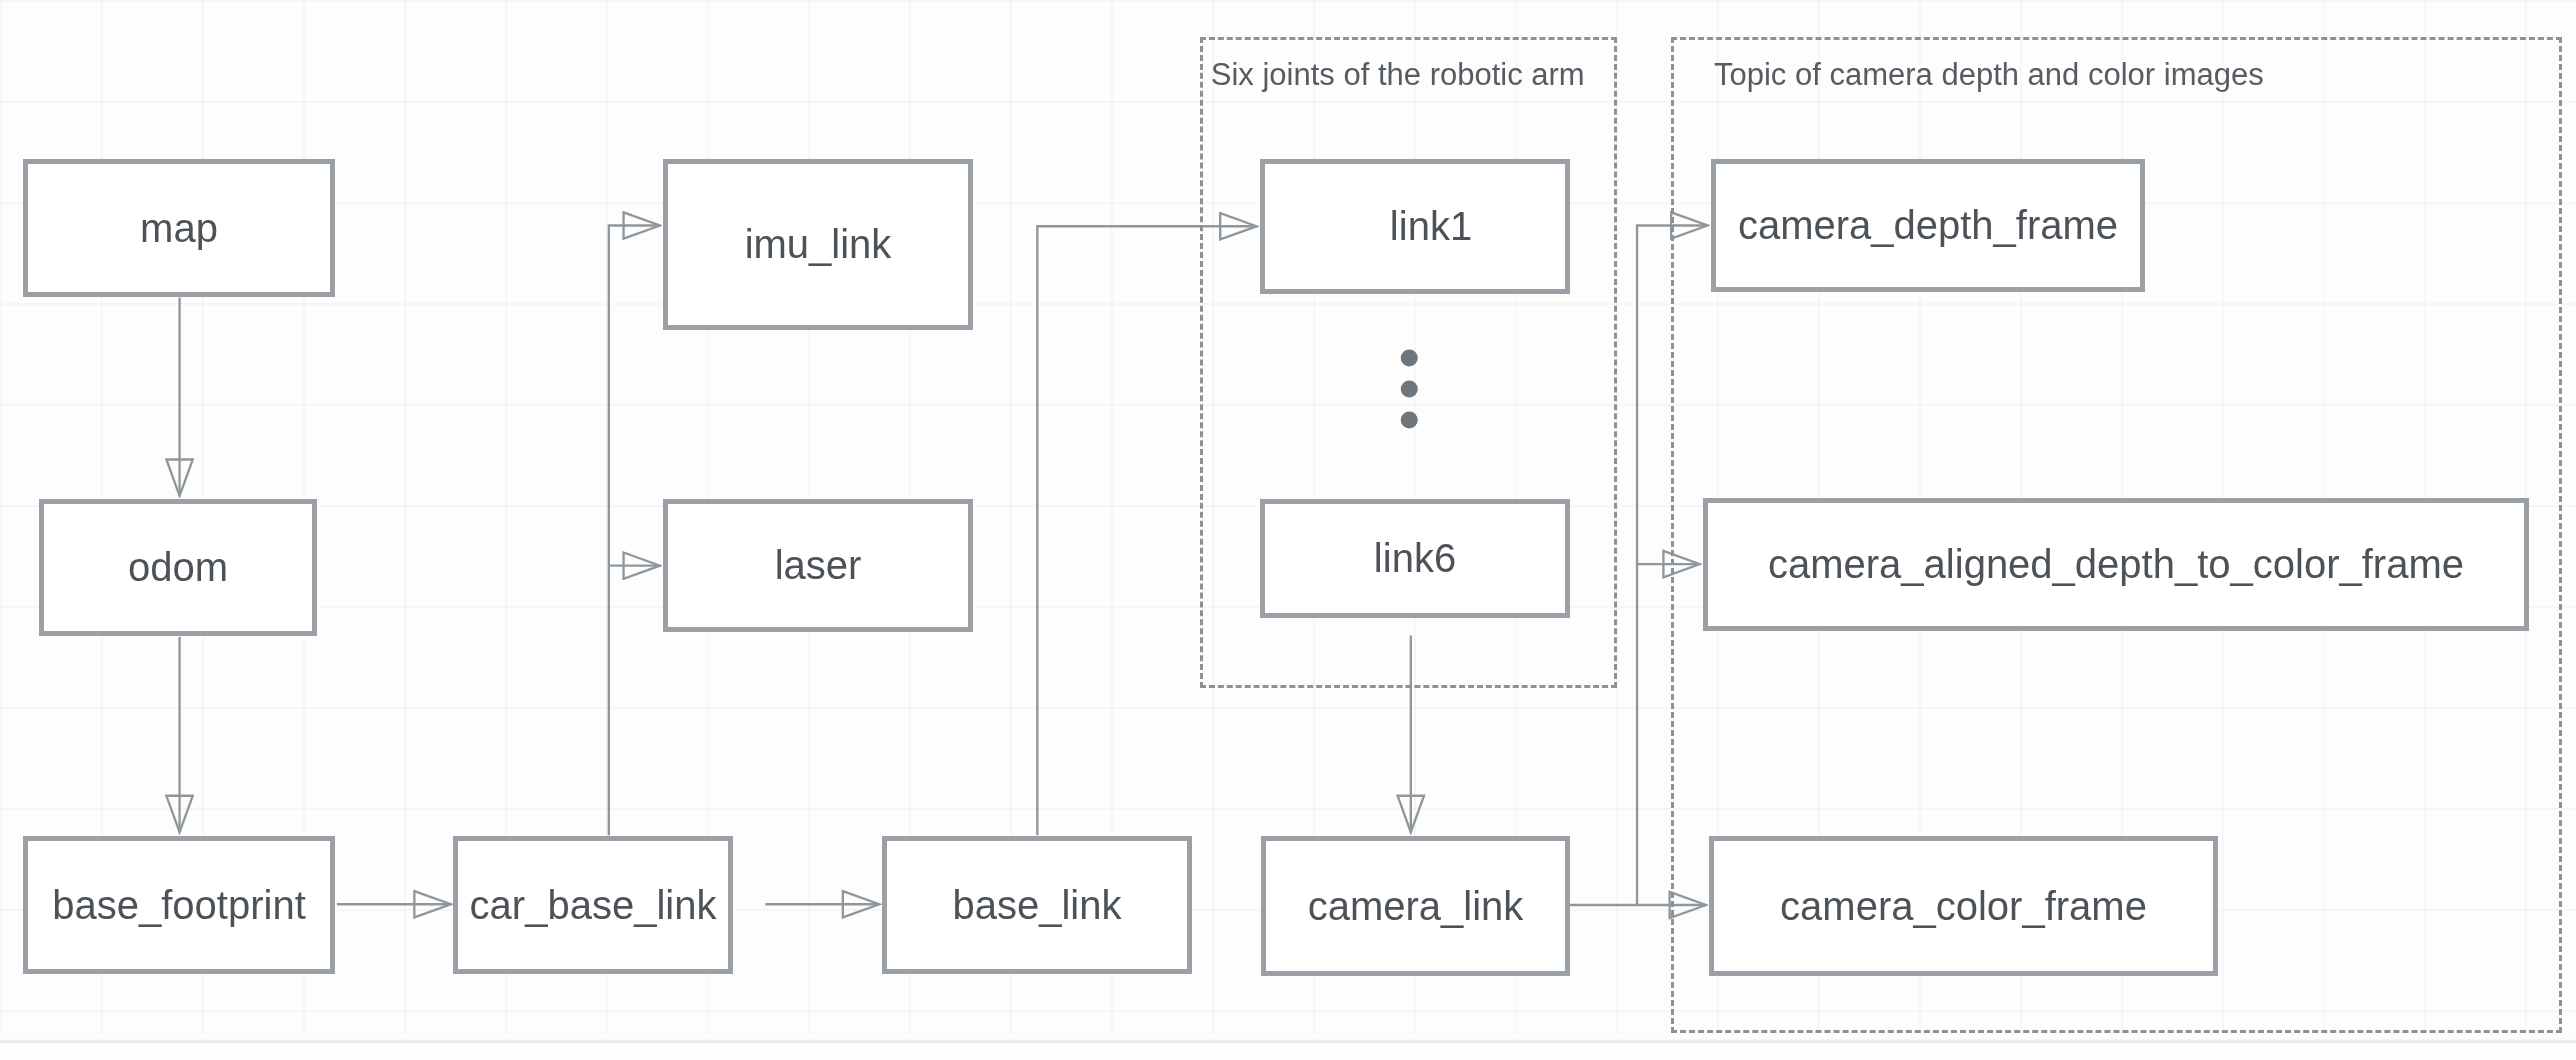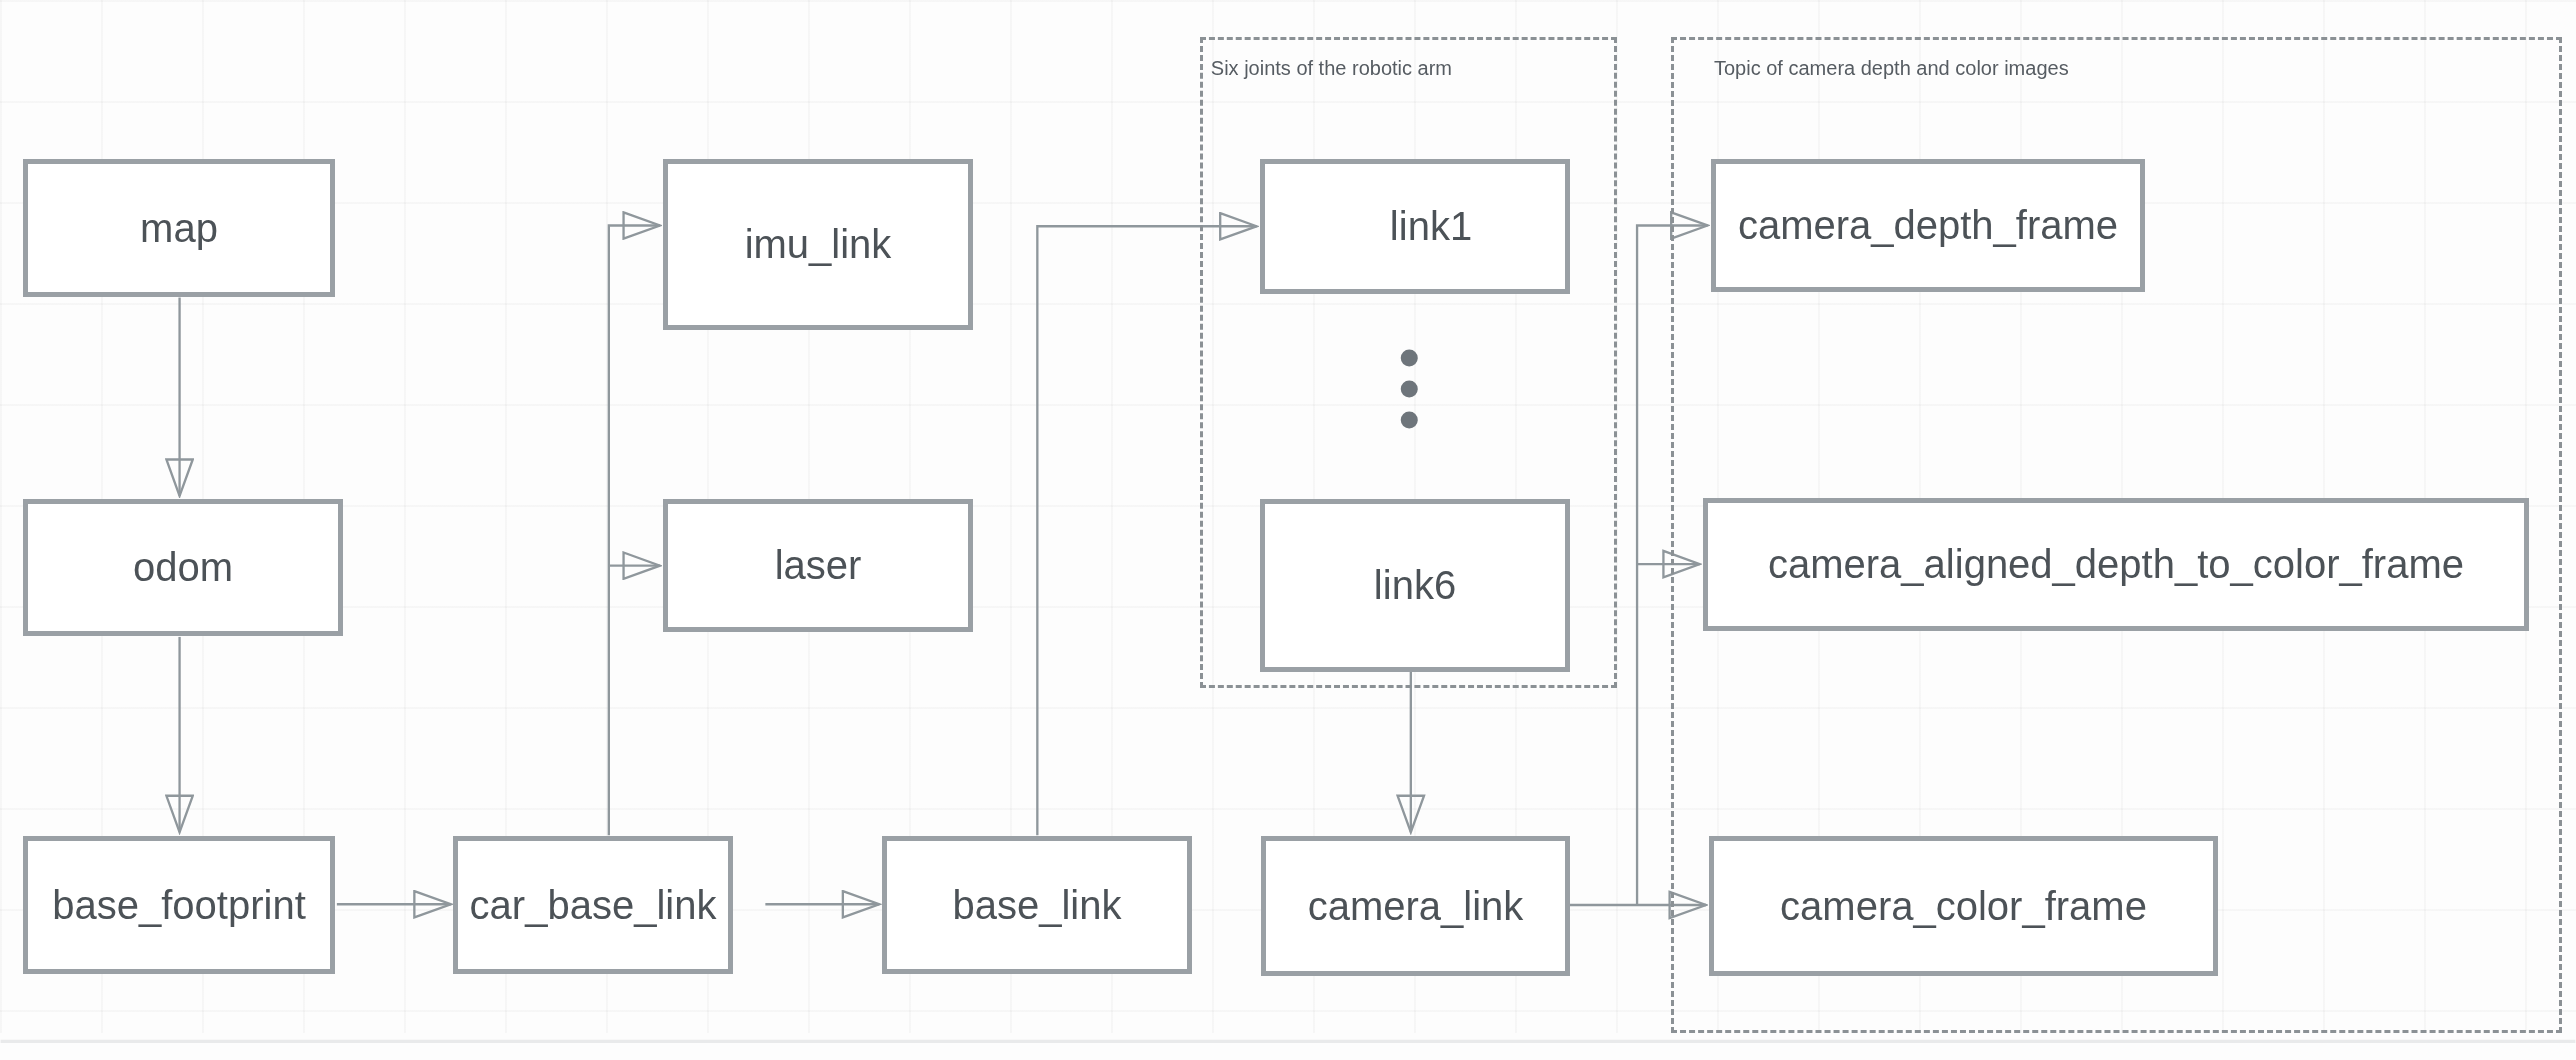--- a/index.html
+++ b/index.html
@@ -26,43 +26,43 @@
   .group{
     position:absolute;
     border:3.9px dashed #8b9195;
     box-sizing:border-box;
     background:transparent;
   }
   .g-arm{left:1200px;top:37px;width:417px;height:651px;}
   .g-cam{left:1671px;top:37px;width:891px;height:996px;}
   .caption{
     position:absolute;top:17px;
-    font-size:20px;color:#565c62;white-space:nowrap;
+    font-size:31px;color:#565c62;white-space:nowrap;
   }
   .g-arm .caption{left:7.8px;}
   .g-cam .caption{left:40px;}
 
   .node{
     position:absolute;
     background:#ffffff;
     border:5.4px solid #9aa0a5;
     box-sizing:border-box;
     display:flex;align-items:center;justify-content:center;
     font-size:40px;color:#4c5257;
     white-space:nowrap;
   }
   .n-map            {left:23px;  top:159px;  width:312px; height:138px;}
-  .n-odom           {left:23px;  top:499px;  width:320px; height:137px;}
+  .n-odom           {left:39px;  top:499px;  width:278px; height:137px;}
   .n-basefootprint  {left:23px;  top:836px; width:312px; height:138px;}
   .n-carbaselink    {left:453px; top:836px; width:280px; height:138px;}
   .n-baselink       {left:882px;top:836px; width:310px; height:138px;}
   .n-imulink        {left:663px; top:159px;  width:310px; height:171px;}
   .n-laser          {left:663px; top:499px;  width:310px; height:133px;}
   .n-link1          {left:1260px;top:159px;  width:310px; height:135px;padding-left:32px;}
-  .n-link6          {left:1260px;top:499px;  width:310px; height:173px;}
+  .n-link6          {left:1260px;top:499px;  width:310px; height:119px;}
   .n-cameralink     {left:1261px;top:836px; width:309px; height:140px;}
   .n-cameradepth    {left:1711px;top:159px;  width:434px; height:133px;}
   .n-cameraaligned  {left:1703px;top:498px;  width:826px;height:133px;}
   .n-cameracolor    {left:1709px;top:836px; width:509px; height:140px;}
 </style>
 </head>
 <body>
 
 <div class="stage">
 

